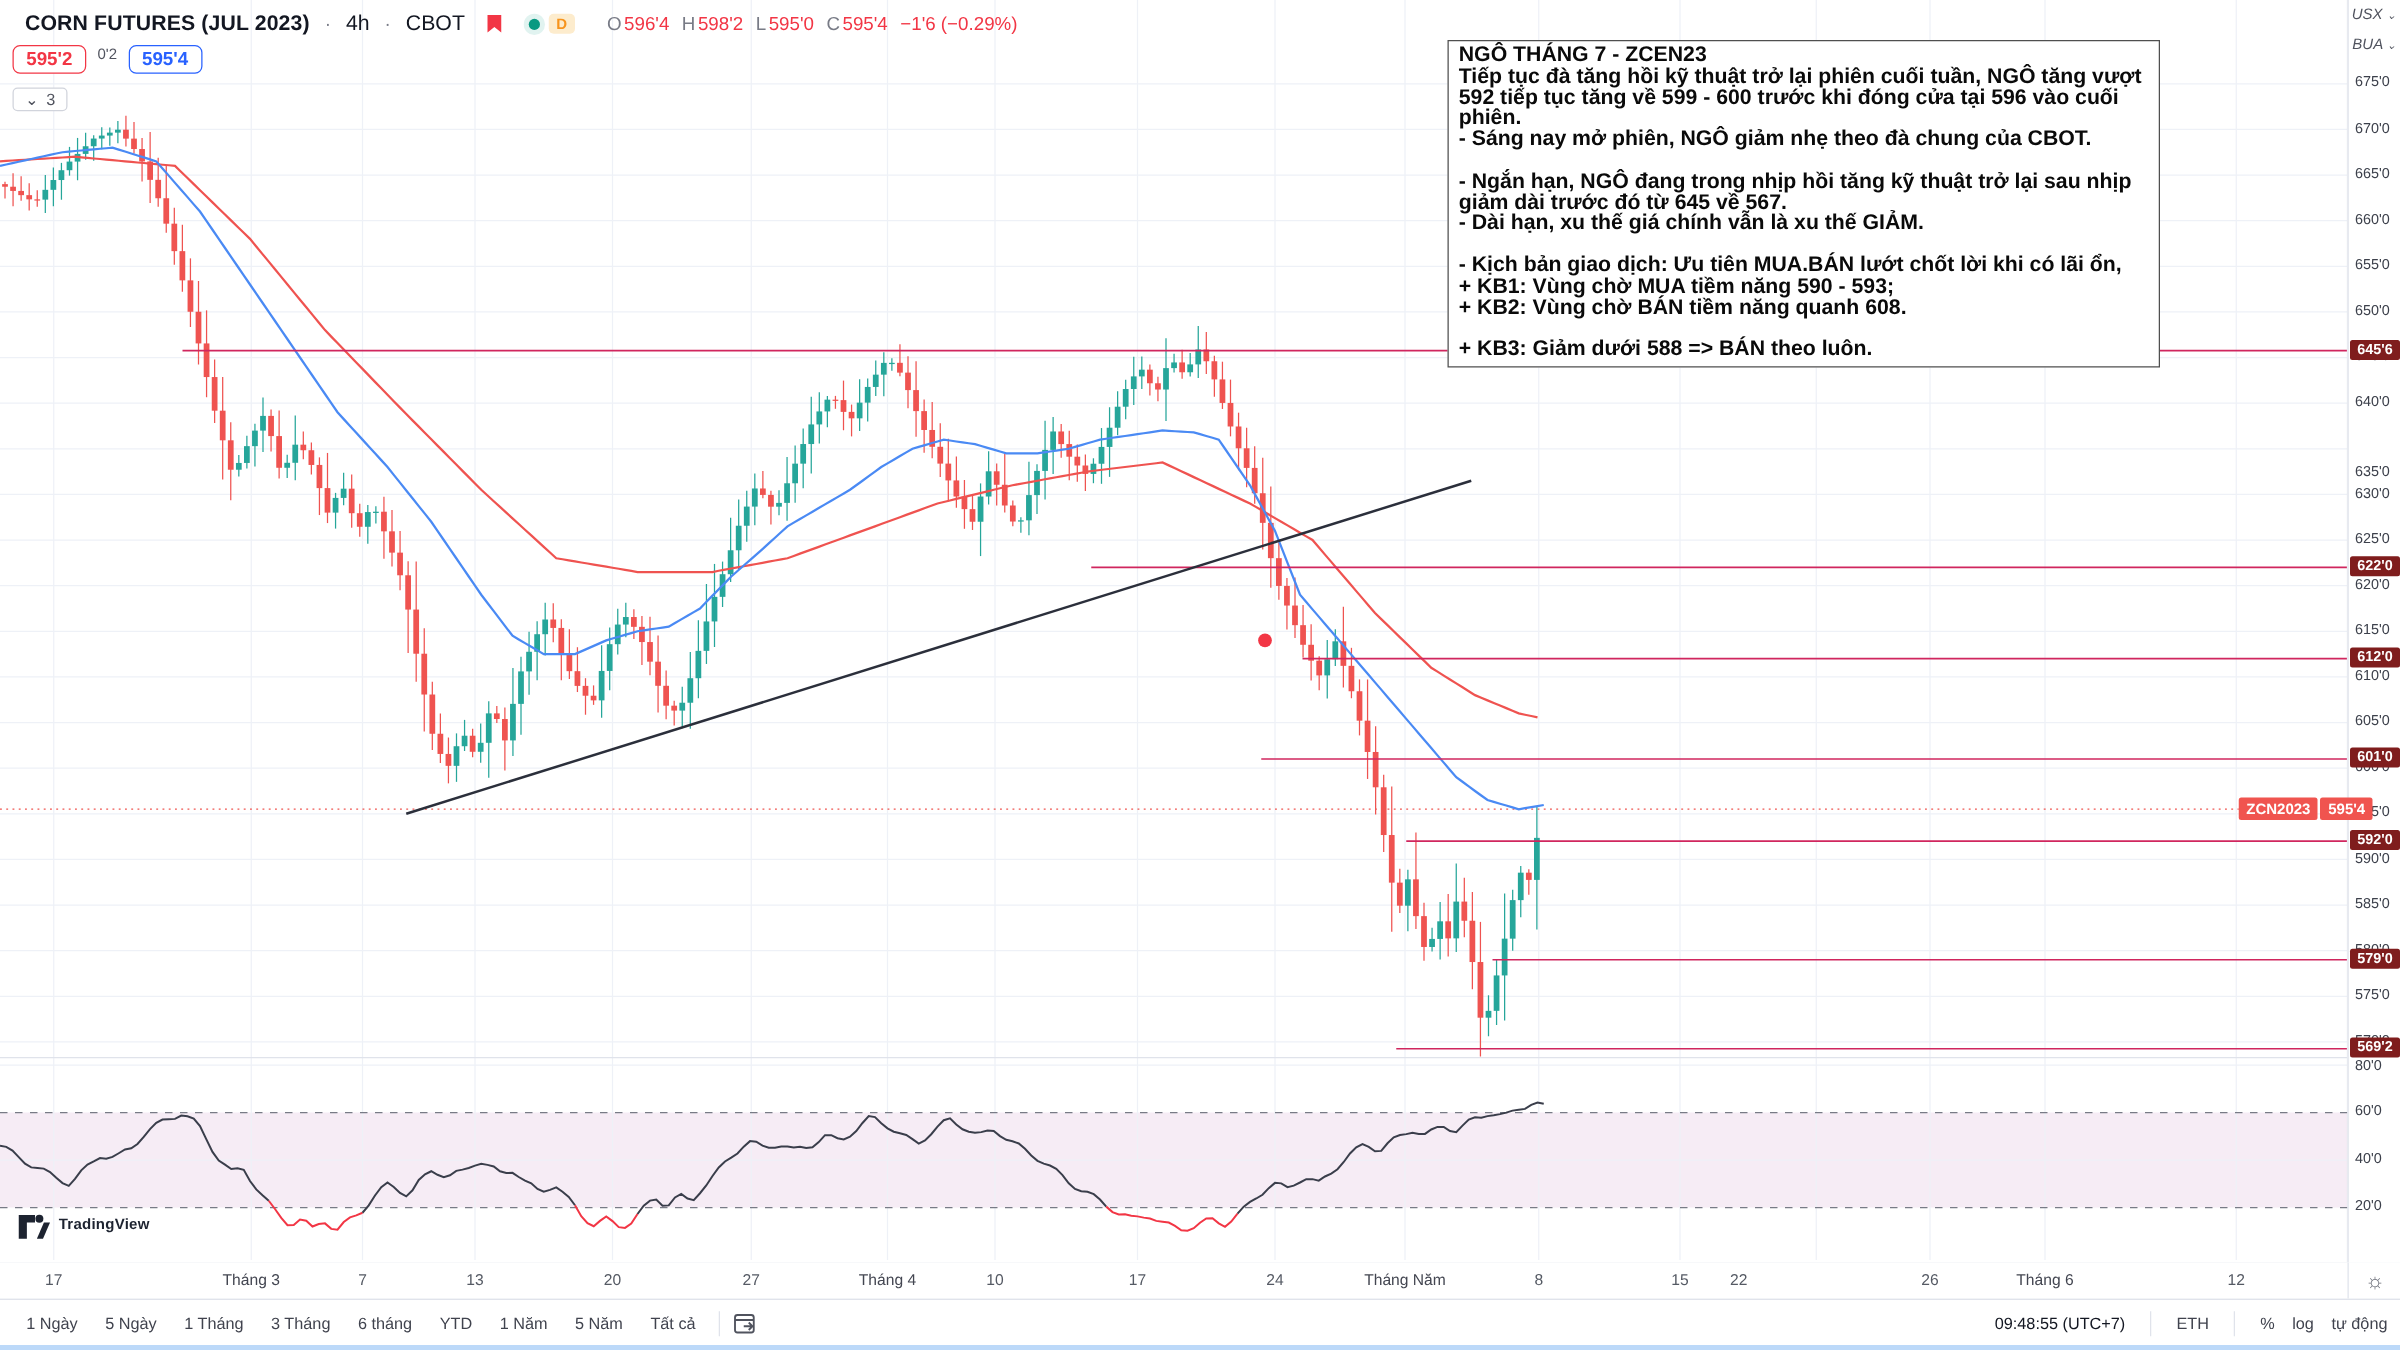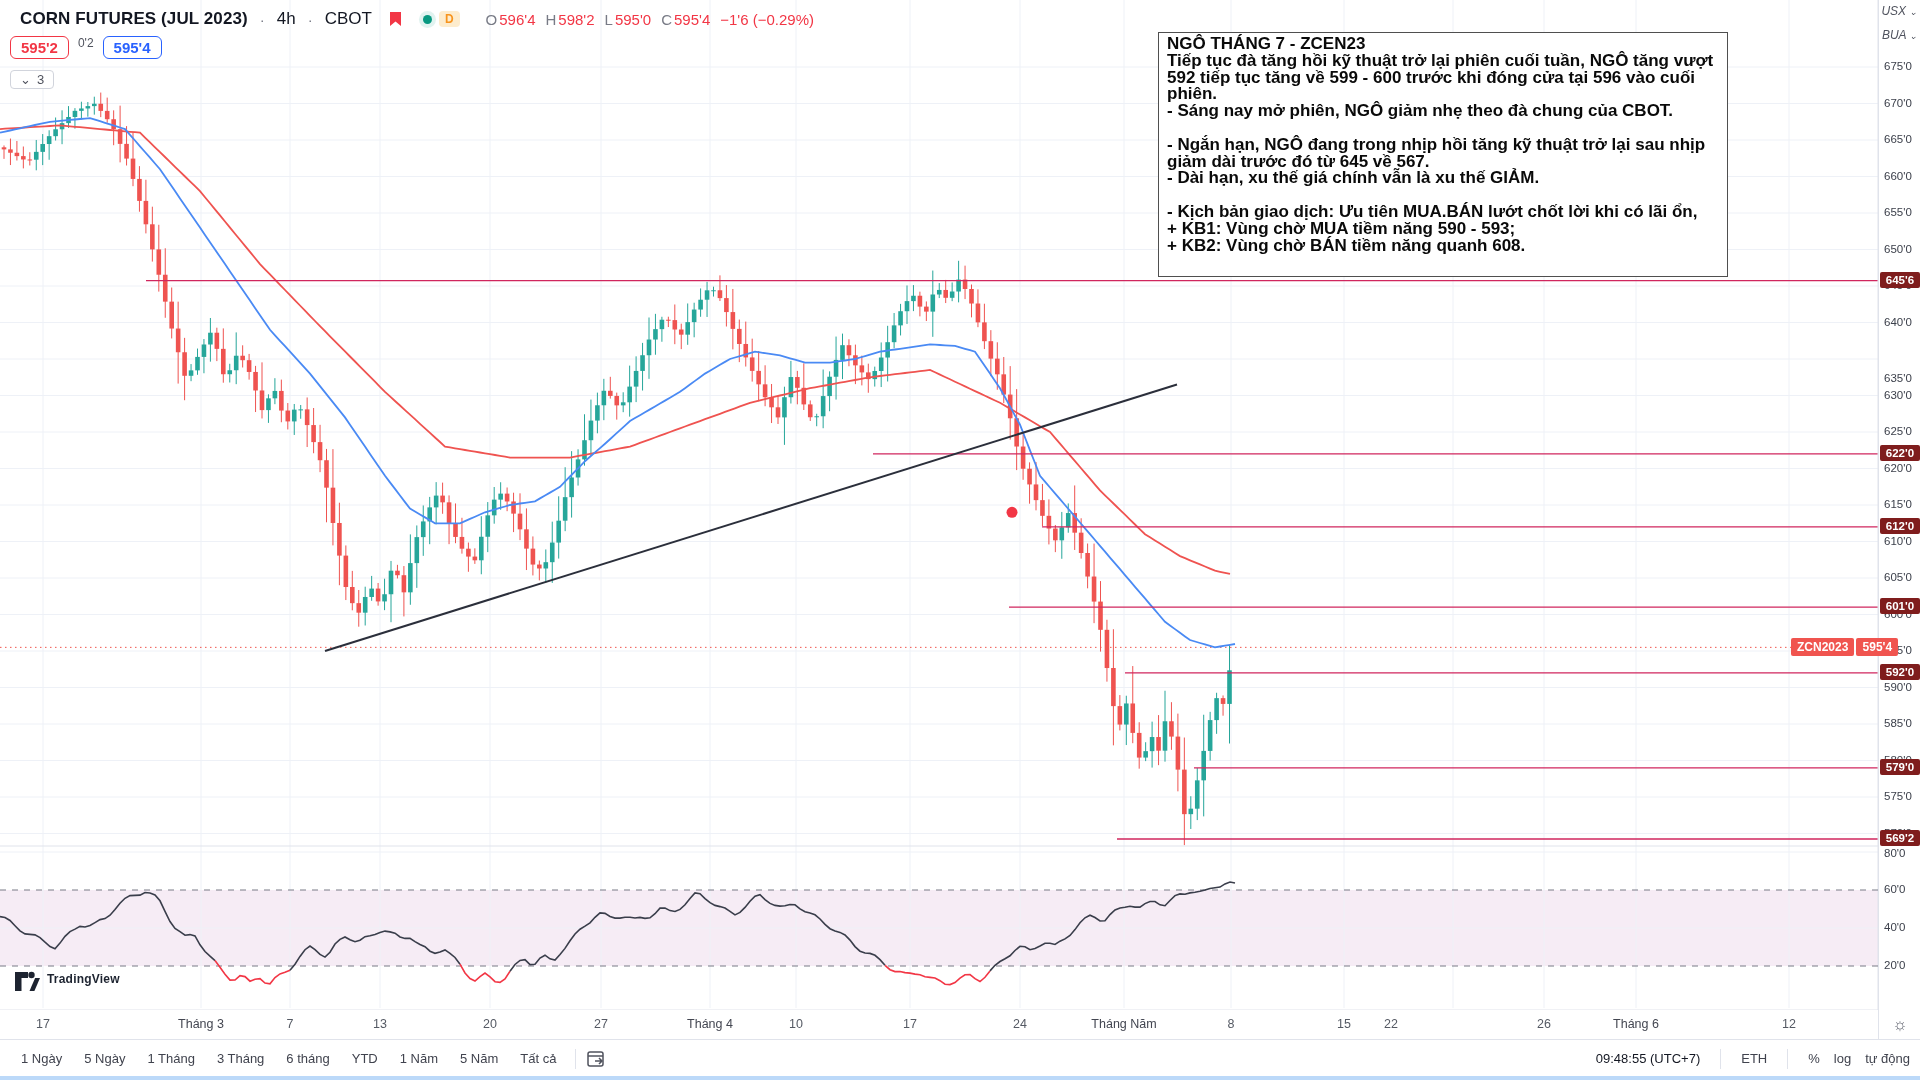--- a/index.html
+++ b/index.html
@@ -582,20 +582,21 @@
       <div class="p">Tiếp tục đà tăng hồi kỹ thuật trở lại phiên cuối tuần, NGÔ tăng vượt 592 tiếp tục tăng về 599 - 600 trước khi đóng cửa tại 596 vào cuối phiên.</div>
       <div class="p">- Sáng nay mở phiên, NGÔ giảm nhẹ theo đà chung của CBOT.</div>
       <div class="blank"></div>
       <div class="p">- Ngắn hạn, NGÔ đang trong nhịp hồi tăng kỹ thuật trở lại sau nhịp giảm dài trước đó từ 645 về 567.</div>
       <div class="p">- Dài hạn, xu thế giá chính vẫn là xu thế GIẢM.</div>
       <div class="blank"></div>
       <div class="p">- Kịch bản giao dịch: Ưu tiên MUA.BÁN lướt chốt lời khi có lãi ổn,</div>
       <div class="p">+ KB1: Vùng chờ MUA tiềm năng 590 - 593;</div>
       <div class="p">+ KB2: Vùng chờ BÁN tiềm năng quanh 608.</div>
       <div class="blank"></div>
+      <div class="p">+ KB3: Giảm dưới 588 =&gt; BÁN theo luôn.</div>
     </div>
 
   <div class="abs" id="paxis">
     <span class="unit" style="top:4px;"><span>USX</span> <span style="font-size:9px;">⌄</span></span>
     <span class="unit" style="top:28px;"><span>BUA</span> <span style="font-size:9px;">⌄</span></span>
   <span class="ptick" style="top: 60px;">675'0</span>
       <span class="ptick" style="top: 96.5px;">670'0</span>
       <span class="ptick" style="top: 133px;">665'0</span>
       <span class="ptick" style="top: 169.5px;">660'0</span>
       <span class="ptick" style="top: 206px;">655'0</span>

